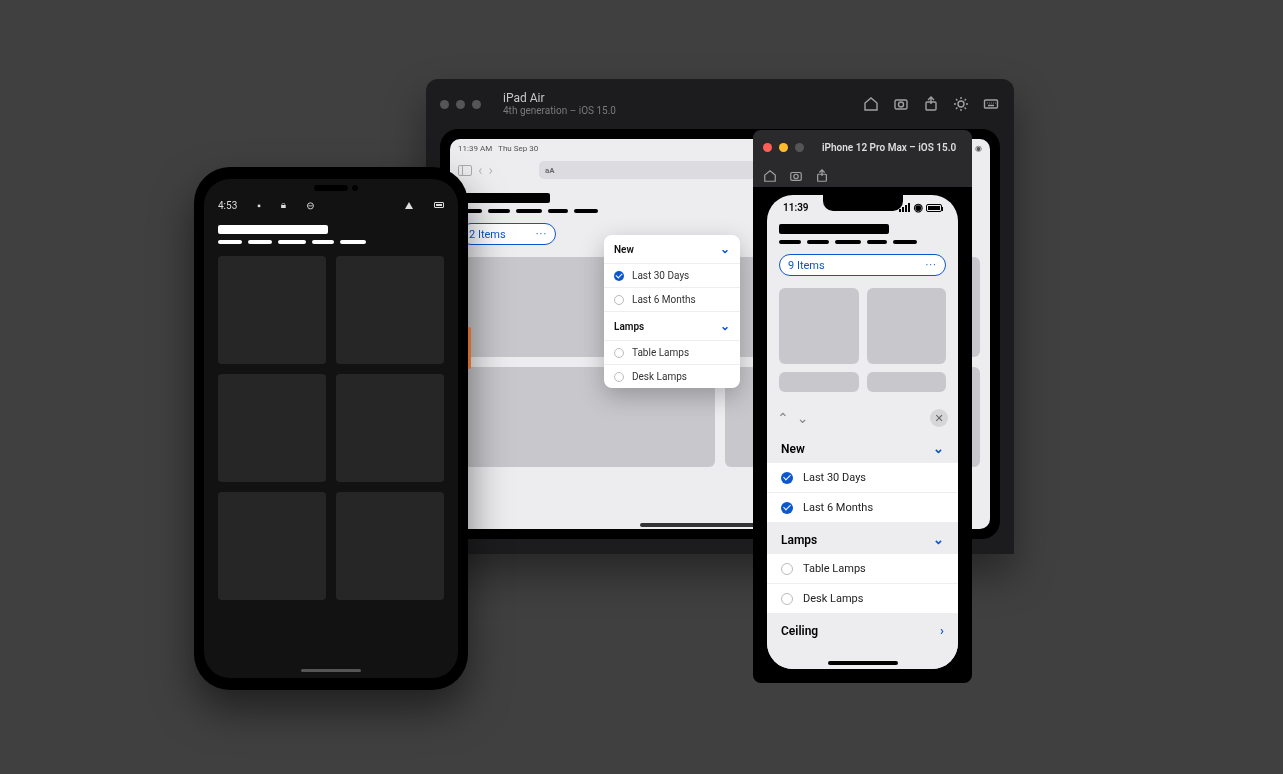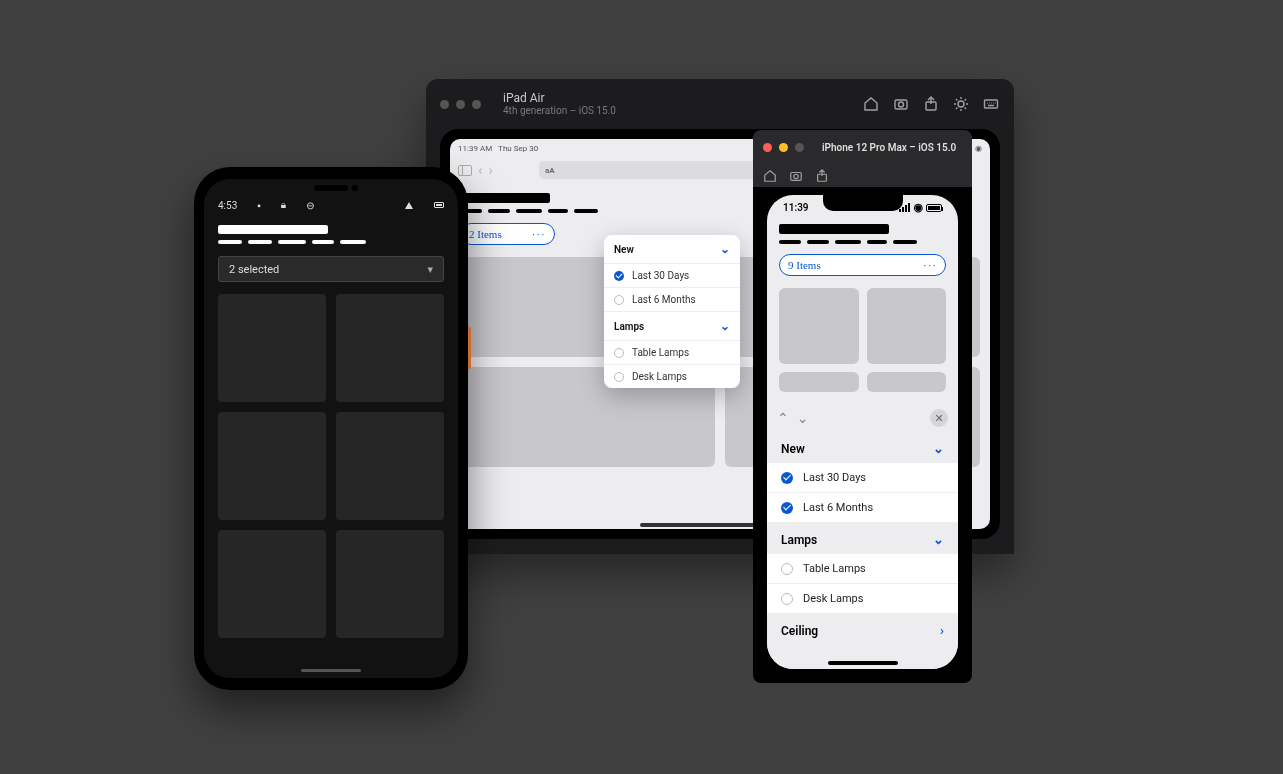--- a/index.html
+++ b/index.html
@@ -23,21 +23,21 @@
   .ipad-nav{height:26px;display:flex;align-items:center;padding:0 8px;gap:6px;font-size:10px;color:#888;}
   .ipad-nav .sidebar-btn{width:14px;height:11px;border:1px solid #aaa;border-radius:2px;position:relative;}
   .ipad-nav .sidebar-btn::after{content:"";position:absolute;left:3px;top:0;bottom:0;width:1px;background:#aaa;}
   .ipad-nav .chev{color:#bbb;font-size:15px;}
   .ipad-nav .addr{flex:1;margin:0 40px;height:18px;background:#dcdce0;border-radius:5px;display:flex;align-items:center;justify-content:flex-end;font-size:9px;color:#666;position:relative;}
   .ipad-nav .addr .aa{position:absolute;left:6px;font-size:8px;font-weight:600;}
   .ipad-content{padding:10px 10px 0;position:relative;}
   .skel-title{height:10px;background:#000;border-radius:2px;margin-bottom:6px;}
   .skel-sub{display:flex;gap:6px;margin-bottom:10px;}
   .skel-sub span{height:4px;background:#000;border-radius:2px;}
-  .chip{display:inline-flex;align-items:center;height:22px;border:1px solid #0b57d0;color:#0b57d0;border-radius:11px;padding:0 8px;font-size:11px;background:#fff;gap:6px;font-family:Liberation Serif, serif;}
+  .chip{display:inline-flex;align-items:center;height:22px;border:1px solid #0b57d0;color:#0b57d0;border-radius:11px;padding:0 8px;font-size:11px;background:#fff;gap:6px;}
   .chip .dots{margin-left:auto;letter-spacing:1px;}
   .ipad-grid{margin-top:12px;display:grid;grid-template-columns:1fr 1fr;gap:10px;}
   .ipad-grid .tile{background:#c8c8cc;border-radius:6px;height:100px;}
   .scroll-ind{position:absolute;bottom:2px;left:50%;transform:translateX(-50%);width:160px;height:4px;background:#333;border-radius:3px;}
   
   .ipad-pop{position:absolute;left:154px;top:52px;width:136px;background:#fff;border-radius:8px;box-shadow:0 8px 24px rgba(0,0,0,.25);overflow:hidden;font-size:10px;}
   .pop-sec-hd{padding:7px 10px;font-weight:600;display:flex;align-items:center;justify-content:space-between;color:#111;}
   .pop-sec-hd .chev{color:#0b57d0;font-size:12px;}
   .pop-row{display:flex;align-items:center;gap:8px;padding:6px 10px;border-top:1px solid #eee;color:#333;}
   .radio{width:10px;height:10px;border:1px solid #bbb;border-radius:50%;flex-shrink:0;}
@@ -239,23 +239,20 @@
       </div>
       <div class="a-content">
         <div class="a-skel-t" style="width:110px"></div>
         <div class="a-skel-s">
           <span style="width:24px"></span>
             <span style="width:24px"></span>
             <span style="width:28px"></span>
             <span style="width:22px"></span>
             <span style="width:26px"></span>
         </div>
-        <div class="a-select">
-          <span>2 selected</span>
-        </div>
         <div class="a-grid">
           <div class="tile"></div>
           <div class="tile"></div>
           <div class="tile"></div>
           <div class="tile"></div>
           <div class="tile"></div>
           <div class="tile"></div>
         </div>
       </div>
       <div class="a-home"></div>

